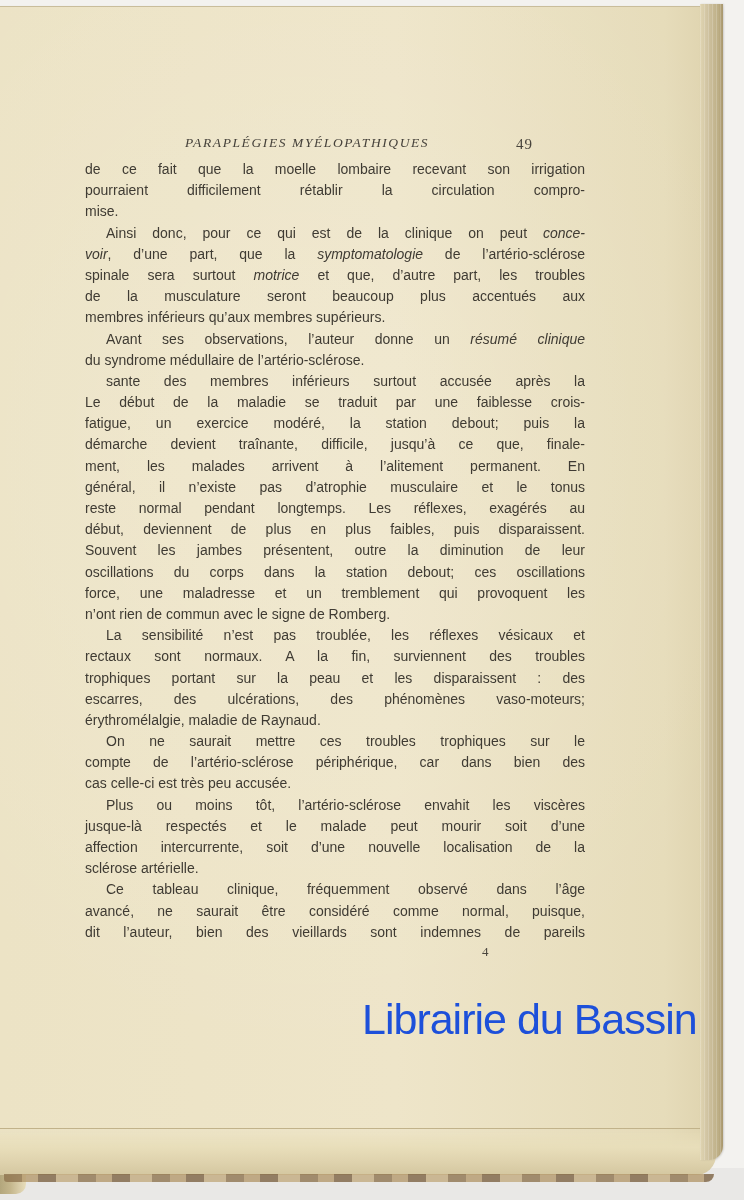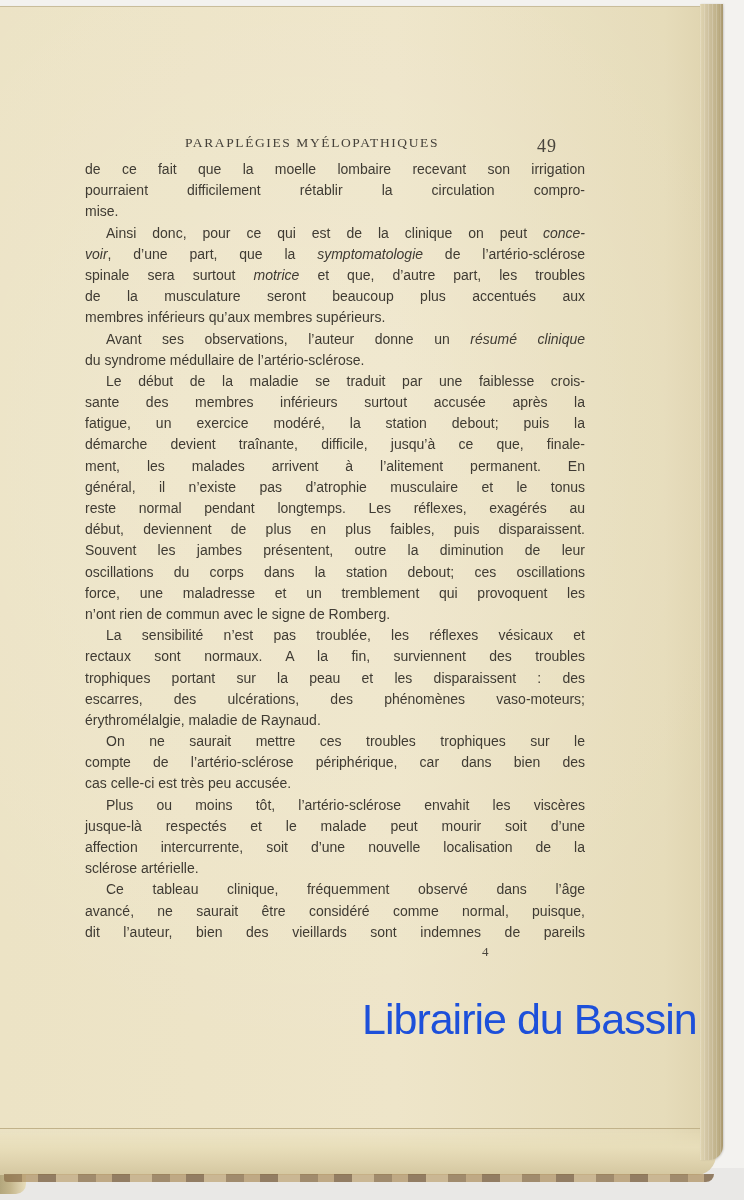--- a/index.html
+++ b/index.html
@@ -58,24 +58,25 @@
     border-radius:0 0 16px 6px;
     opacity:.8;
     filter:blur(.4px);
   }
   
   .header{position:absolute;left:85px;top:128px;width:500px;height:20px;}
   .header-title{
     position:absolute;left:100px;top:0;
     font-size:13.5px;letter-spacing:1.6px;color:#45413a;
     font-family:"Liberation Serif",serif;
+    font-style:italic;
   }
   .folio{
-    position:absolute;right:28px;top:1px;
-    font-size:18px;color:#48443c;letter-spacing:1px;
+    position:absolute;right:52px;top:1px;
+    font-size:15px;color:#48443c;letter-spacing:1px;
   }
   
   .text-body{
     position:absolute;left:85px;top:152px;width:500px;
     font-size:14px;line-height:21.2px;color:var(--ink,#3f3b33);
     font-family:Liberation Sans, sans-serif;
   }
   .para{margin:0;}
   .para .line{
     text-align:justify;text-align-last:justify;text-justify:inter-word;
@@ -125,22 +126,22 @@
           <div class="line"><i>voir</i>, d’une part, que la <i>symptomatologie</i> de l’artério-sclérose</div>
           <div class="line">spinale sera surtout <i>motrice</i> et que, d’autre part, les troubles</div>
           <div class="line">de la musculature seront beaucoup plus accentués aux</div>
           <div class="line last">membres inférieurs qu’aux membres supérieurs.</div>
         </div>
         <div class="para indent">
           <div class="line">Avant ses observations, l’auteur donne un <i>résumé clinique</i></div>
           <div class="line last">du syndrome médullaire de l’artério-sclérose.</div>
         </div>
         <div class="para indent">
+          <div class="line">sante des membres inférieurs surtout accusée après la</div>
           <div class="line">Le début de la maladie se traduit par une faiblesse crois-</div>
-          <div class="line">sante des membres inférieurs surtout accusée après la</div>
           <div class="line">fatigue, un exercice modéré, la station debout; puis la</div>
           <div class="line">démarche devient traînante, difficile, jusqu’à ce que, finale-</div>
           <div class="line">ment, les malades arrivent à l’alitement permanent. En</div>
           <div class="line">général, il n’existe pas d’atrophie musculaire et le tonus</div>
           <div class="line">reste normal pendant longtemps. Les réflexes, exagérés au</div>
           <div class="line">début, deviennent de plus en plus faibles, puis disparaissent.</div>
           <div class="line">Souvent les jambes présentent, outre la diminution de leur</div>
           <div class="line">oscillations du corps dans la station debout; ces oscillations</div>
           <div class="line">force, une maladresse et un tremblement qui provoquent les</div>
           <div class="line last">n’ont rien de commun avec le signe de Romberg.</div>

